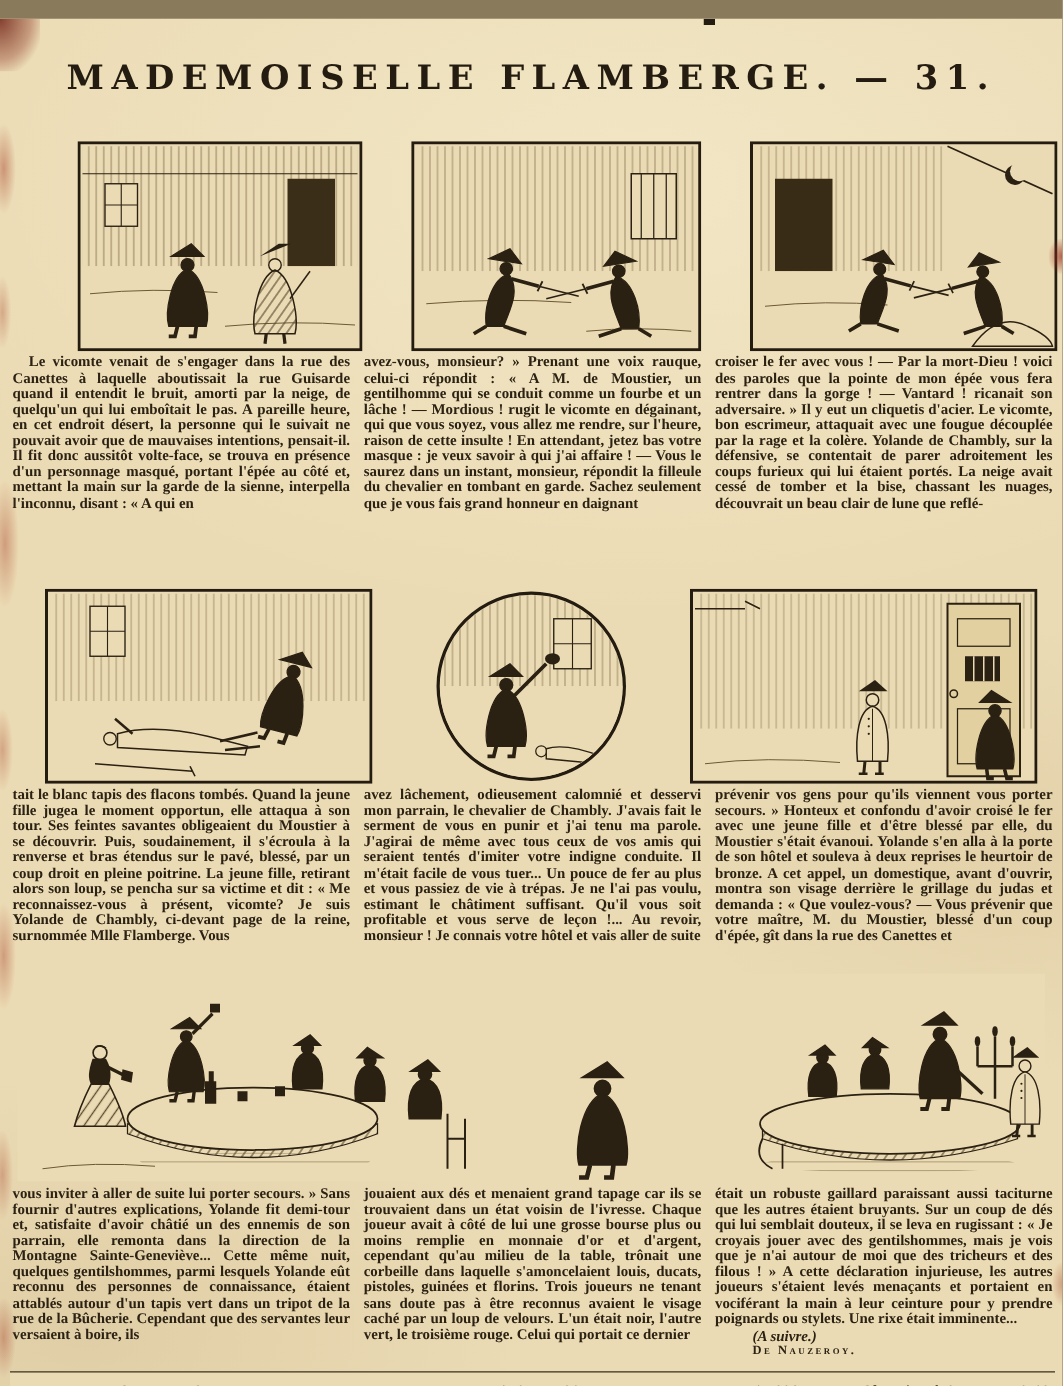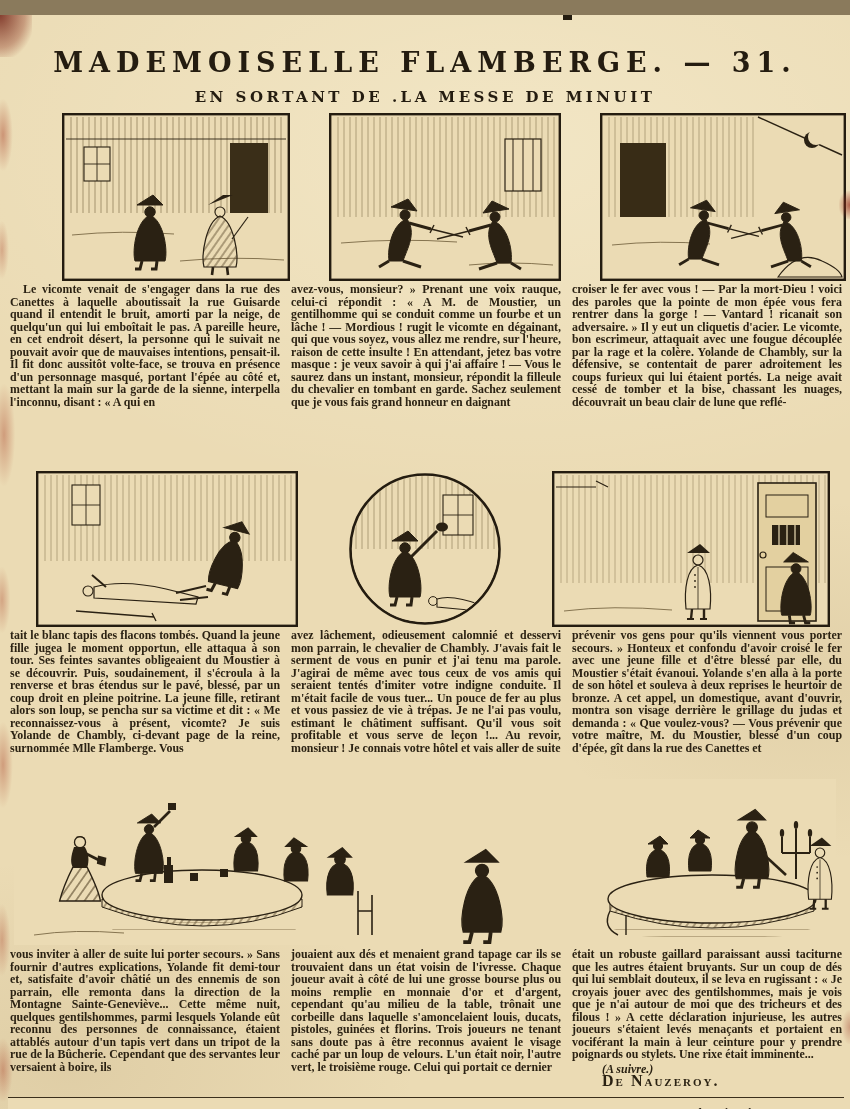--- a/index.html
+++ b/index.html
@@ -17,21 +17,21 @@
   .illos-top{position:absolute;top:98px;left:62px;width:784px;height:168px;display:flex;justify-content:space-between;z-index:2;}
   .illos-mid{position:absolute;top:456px;left:36px;width:794px;height:156px;display:flex;justify-content:space-between;z-index:2;}
   .illos-bottom{position:absolute;top:764px;left:14px;width:822px;height:166px;display:flex;justify-content:space-between;z-index:2;background:#ebdbb4;}
   svg{display:block;}
   .textblock{position:absolute;left:10px;width:832px;display:flex;gap:11px;z-index:1;}
   .tb1{top:268px;}.tb2{top:614px;}.tb3{top:933px;}
   .col{width:270px;font-size:11.9px;line-height:12.5px;text-align:justify;color:#2b2213;}
   .indent{text-indent:13px;}
   .sigrow{display:flex;justify-content:space-between;align-items:baseline;padding:2px 6px 0 30px;font-size:12px;flex-direction:column;}
   .asuivre{font-style:italic;}
-  .author{font-variant:small-caps;letter-spacing:2px;font-size:16px;}
+  .author{font-variant:small-caps;letter-spacing:2px;font-size:10px;}
   .footer{position:absolute;top:1082px;left:8px;right:6px;height:24px;z-index:3;background:#ebdbb4;
     border-top:1.4px solid #3a2f1c;padding-top:3px;display:flex;align-items:center;font-size:12.3px;}
   .gerante{margin-left:68px;font-style:italic;font-variant:small-caps;letter-spacing:.5px;}
   .sheetnums{margin-left:150px;display:flex;gap:22px;letter-spacing:1px;}
   .imprint{margin-left:auto;display:flex;gap:0;margin-right:4px;letter-spacing:.4px;}
   
   .stain-tl{position:absolute;left:0;top:0;width:32px;height:42px;z-index:4;pointer-events:none;
     background:radial-gradient(ellipse at 0% 0%, rgba(115,36,24,.85), rgba(140,52,34,.38) 55%, transparent 78%);}
   .stain-left{position:absolute;left:0;top:0;width:18px;height:1109px;z-index:4;pointer-events:none;background:
     radial-gradient(ellipse 14px 52px at 3px 120px, rgba(173,77,52,.50), transparent 70%),
@@ -99,21 +99,20 @@
         <path d="M-3,-53 a5,3 0 0 1 7,1" stroke="#2a2113" fill="none" stroke-width="1"></path>
         <path d="M-5,-45 C-8,-36 -8,-32 -6,-28 L6,-28 C8,-34 7,-40 4,-45 Z" fill="#2a2113"></path>
         <path d="M-6,-28 C-14,-12 -16,-4 -17,0 L17,0 C16,-6 13,-14 6,-28 Z" fill="url(#hD)" stroke="#2a2113" stroke-width="1.1"></path>
         <path d="M4,-40 L16,-34" stroke="#2a2113" stroke-width="2.4"></path>
         <path d="M15,-38 l7,2 l-1,7 l-7,-2 Z" fill="#2a2113"></path>
       </g>
     </defs>
   </svg>
 
   <div class="title">MADEMOISELLE FLAMBERGE. — 31.</div>
-  <div class="subtitle">EN SORTANT DE .LA MESSE DE MINUIT</div>
 
   <div class="illos-top">
     <svg width="228" height="168" viewBox="0 0 228 168">
       <rect x="1.2" y="1.2" width="225.6" height="165.6" fill="#ebdbb4" stroke="#241c10" stroke-width="2.4"></rect>
       <rect x="4" y="4" width="220" height="96" fill="url(#hV)" opacity="0.7"></rect>
       <path d="M4,26 H224" stroke="#2a2113" stroke-width="0.9"></path>
       <rect x="22" y="34" width="26" height="34" fill="#ebdbb4" stroke="#2a2113" stroke-width="1.1"></rect>
       <path d="M35,34 V68 M22,51 H48" stroke="#2a2113" stroke-width="0.9"></path>
       <rect x="168" y="30" width="38" height="70" fill="#3a2e18"></rect>
       <rect x="4" y="100" width="220" height="64" fill="#ebdbb4"></rect>

